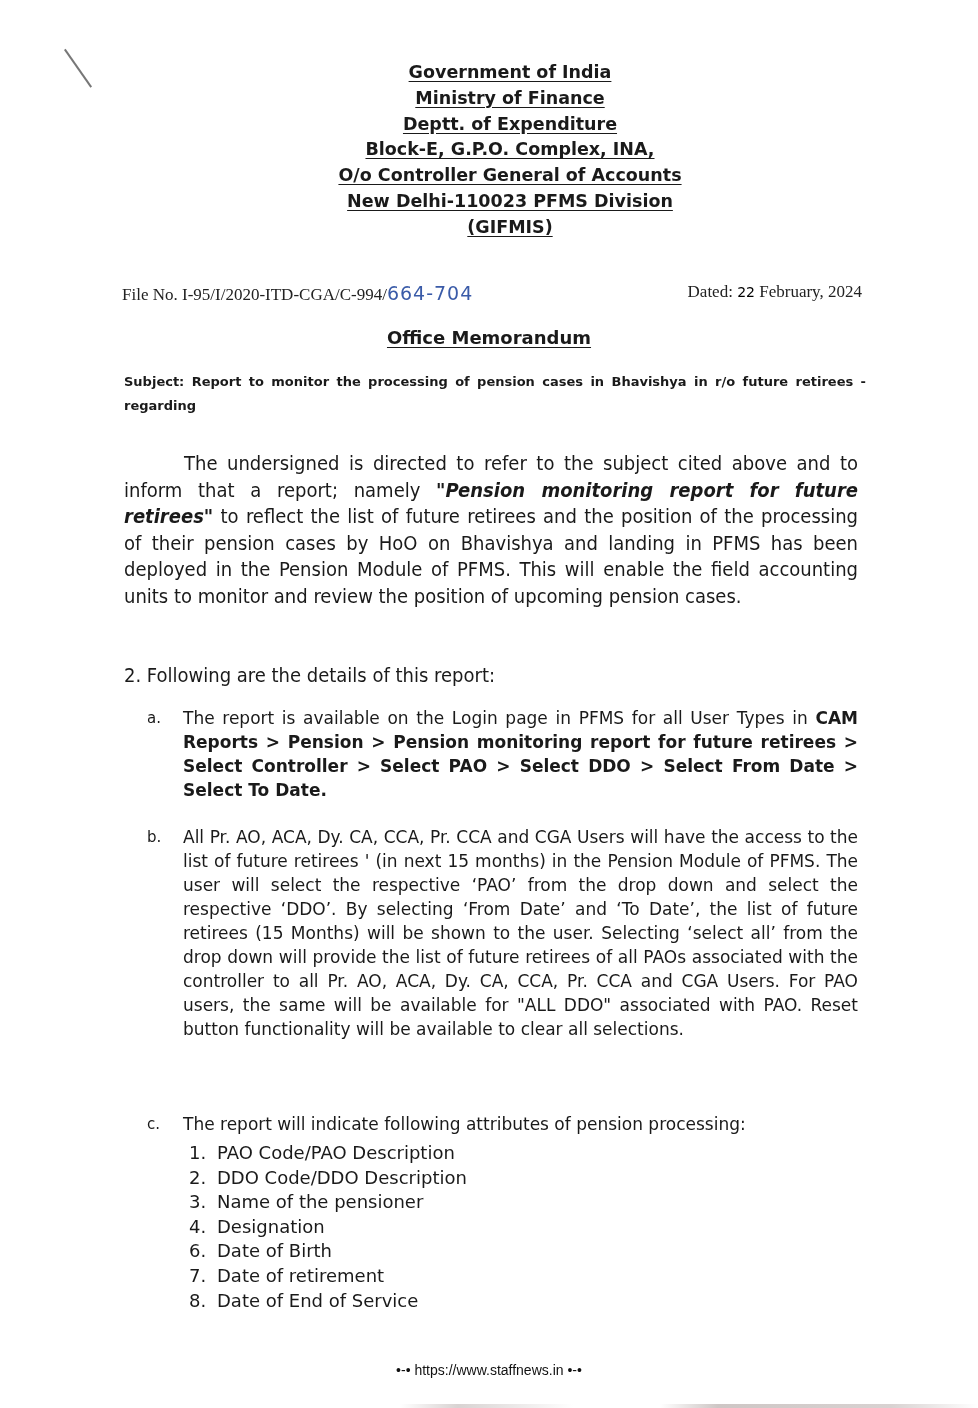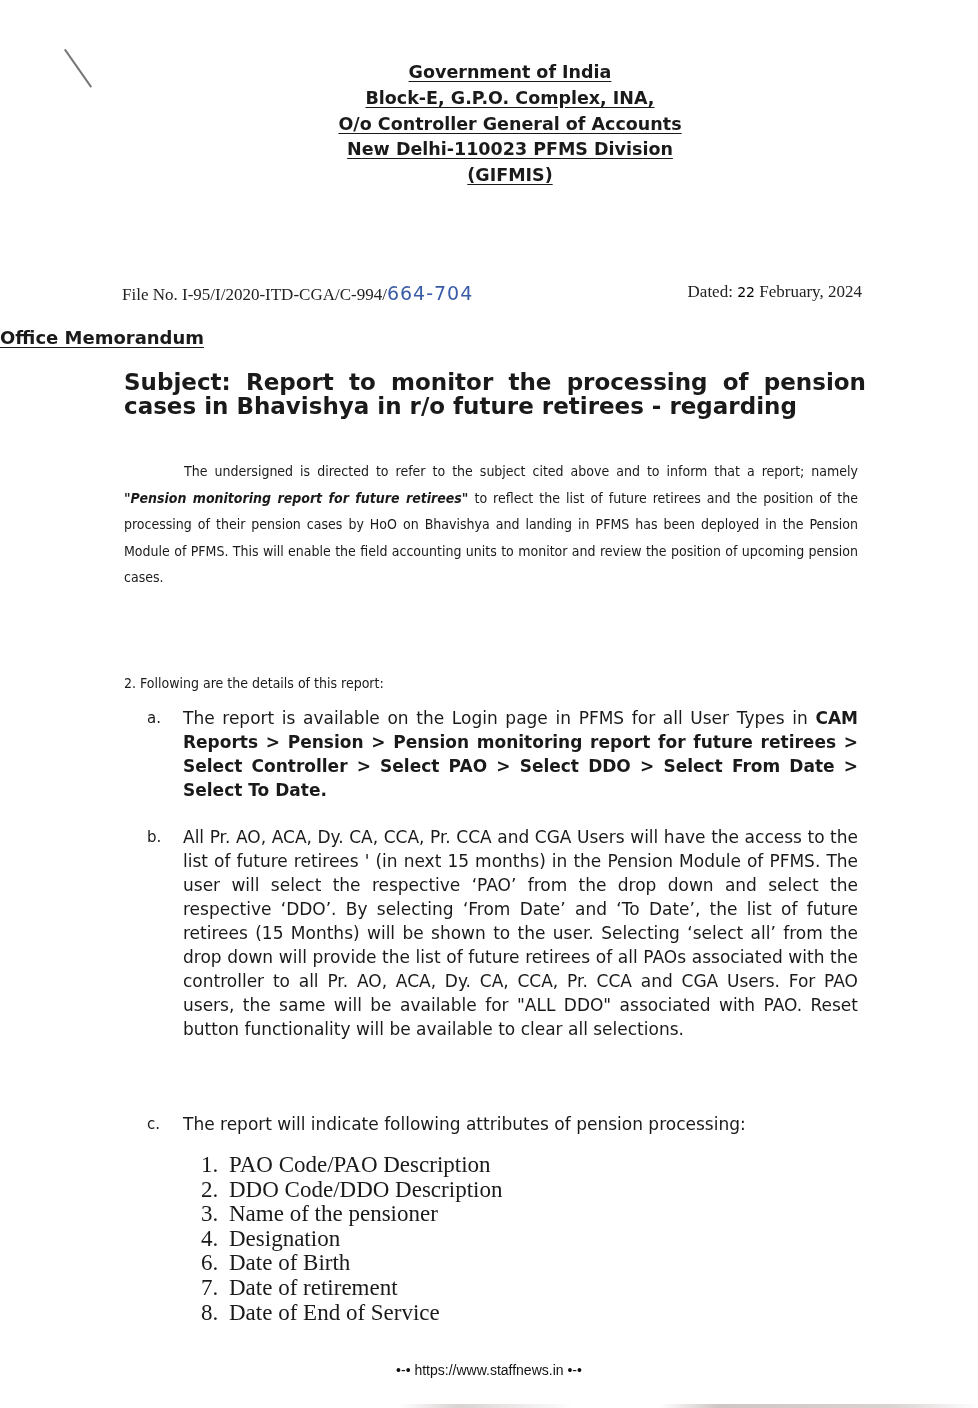--- a/index.html
+++ b/index.html
@@ -6,48 +6,50 @@
   body { width: 978px; height: 1408px; position: relative; overflow: hidden; color: #1a1a1a; font-family: "DejaVu Sans", sans-serif; }
   .page { position: absolute; left: 0; top: 0; width: 774px; height: 1408px; }
   .pen-mark { position: absolute; left: 64px; top: 50px; width: 2px; height: 46px; background: #555; transform: rotate(-35deg); transform-origin: top left; opacity: 0.8; }
   .letterhead { position: absolute; left: 300px; top: 60px; width: 420px; text-align: center; font-family: "DejaVu Sans", sans-serif; font-weight: bold; font-size: 17.5px; line-height: 25.8px; }
   .letterhead div { text-decoration: underline; text-underline-offset: 3px; }
   .file-row { position: absolute; left: 122px; top: 282px; width: 740px; font-family: "Liberation Serif", serif; font-size: 17px; color: #222; }
   .file-no { position: absolute; left: 0; top: 0; white-space: nowrap; }
   .hand { font-family: "DejaVu Sans", sans-serif; color: #3a5ba8; font-size: 19px; letter-spacing: 1px; text-align: right; }
   .hand-dark { font-family: "DejaVu Sans", sans-serif; color: #000000; font-size: 14px; }
   .dated { position: absolute; right: 0; top: 0; white-space: nowrap; }
-  .om-title { position: absolute; left: 0; width: 978px; top: 327px; text-align: left; font-weight: bold; font-size: 18px; text-decoration: underline; text-underline-offset: 3px; }
-  .subject { position: absolute; left: 124px; top: 370px; width: 742px; font-weight: bold; font-size: 23px; line-height: 24px; text-align: justify; }
-  .para { position: absolute; left: 124px; width: 734px; font-family: "DejaVu Sans", sans-serif; font-size: 14px; line-height: 26.5px; text-align: justify; font-stretch: condensed; margin-top: 8px; }
+  .om-title { position: absolute; left: 0; width: 978px; top: 327px; text-align: center; font-weight: bold; font-size: 18px; text-decoration: underline; text-underline-offset: 3px; }
+  .subject { position: absolute; left: 124px; top: 370px; width: 742px; font-weight: bold; font-size: 13px; line-height: 24px; text-align: justify; }
+  .para { position: absolute; left: 124px; width: 734px; font-family: "DejaVu Sans", sans-serif; font-size: 20px; line-height: 26.5px; text-align: justify; font-stretch: condensed; }
   .p1 { top: 450px; text-indent: 60px; }
   .p2 { top: 662px; }
   .sub-item { position: absolute; left: 147px; width: 711px; font-size: 17px; line-height: 24px; text-align: justify; }
   .sub-item .marker { position: absolute; left: 0; top: 0; font-size: 15px; }
   .sub-item .body { margin-left: 36px; }
   .item-a { top: 706px; }
   .item-b { top: 825px; }
   .item-c { top: 1112px; }
-  .attr-list { position: absolute; left: 185px; top: 1137px; font-size: 23px; line-height: 24.6px; list-style: none; margin: 16px; padding: 0; font-family: Liberation Serif, serif; }
+  .attr-list { position: absolute; left: 185px; top: 1137px; font-size: 18px; line-height: 24.6px; list-style: none; margin: 4px; padding: 0; }
   .attr-list li { white-space: nowrap; }
   .attr-list .num { display: inline-block; width: 28px; }
   .footer { position: absolute; left: 0; width: 978px; top: 1362px; text-align: center; font-family: "Liberation Sans", sans-serif; font-size: 14px; color: #111; }
   .scan-edge { position: absolute; left: 400px; top: 1404px; width: 578px; height: 4px; background: linear-gradient(90deg, transparent 0%, #c8c0bf 10%, transparent 30%, transparent 45%, #b9aeac 55%, #c8bfbe 85%, transparent 100%); opacity: 0.7; }
   b { font-weight: bold; }
   .bi { font-weight: bold; font-style: italic; }
 </style>
 </head>
 <body>
 
 <div class="page">
 
   <div class="pen-mark"></div>
 
   <div class="letterhead">
     <div>Government of India</div>
+    <div>Ministry of Finance</div>
+    <div>Deptt. of Expenditure</div>
     <div>Block-E, G.P.O. Complex, INA,</div>
     <div>O/o Controller General of Accounts</div>
     <div>New Delhi-110023 PFMS Division</div>
     <div>(GIFMIS)</div>
   </div>
 
   <div class="file-row">
     <span class="file-no">
       <span>File No. I-95/I/2020-ITD-CGA/C-994/</span><span class="hand">664-704</span>
     </span>

